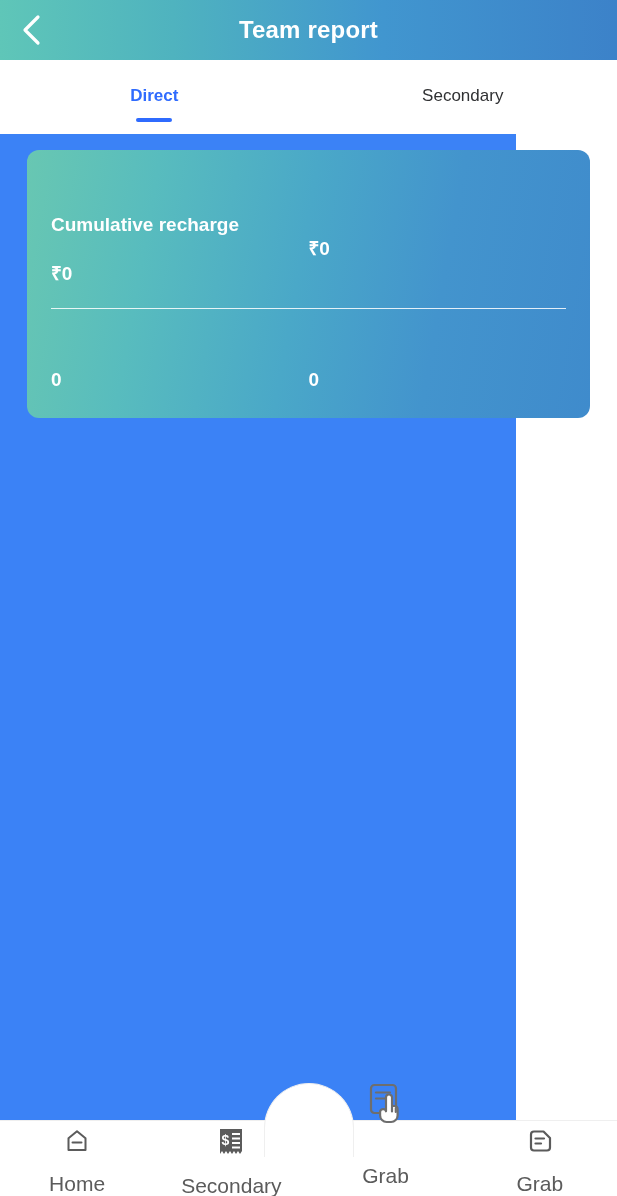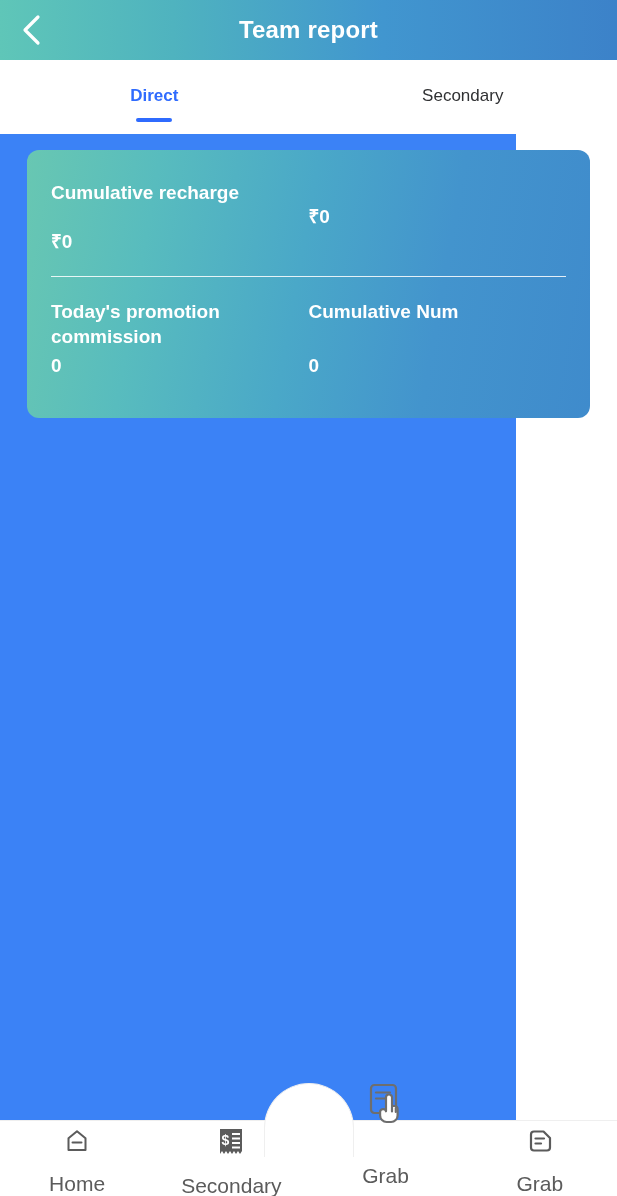--- a/index.html
+++ b/index.html
@@ -82,20 +82,21 @@
     background:linear-gradient(100deg,#68c7b2 0%, #58bcbe 22%, #4aa8c8 48%, #4394cd 72%, #3f8bcc 100%);
     padding:30px 24px 0 24px;
   }
   .card-row {
     display:flex;
     width:100%;
   }
   .card-cell {
     width:50%;
     padding-right:8px;
+    margin-top:32px;
   }
   .cell-title {
     color:#ffffff;
     font-size:19px;
     font-weight:bold;
     line-height:25px;
   }
   .cell-value {
     color:#ffffff;
     font-size:19px;
@@ -206,25 +207,23 @@
       </div>
       <div class="card-cell">
         <div class="cell-value">₹0</div>
       </div>
     </div>
 
     <div class="card-divider"></div>
 
     <div class="card-row row-bottom">
       <div class="card-cell">
-        <div class="cell-title two-line">Today's promotion commission</div>
         <div class="cell-value">0</div>
       </div>
       <div class="card-cell">
-        <div class="cell-title two-line">Cumulative Num</div>
         <div class="cell-value">0</div>
       </div>
     </div>
 
   </div>
 
   <div class="bottomnav">
     <div class="nav-border"></div>
     <div class="nav-notch"></div>
 

